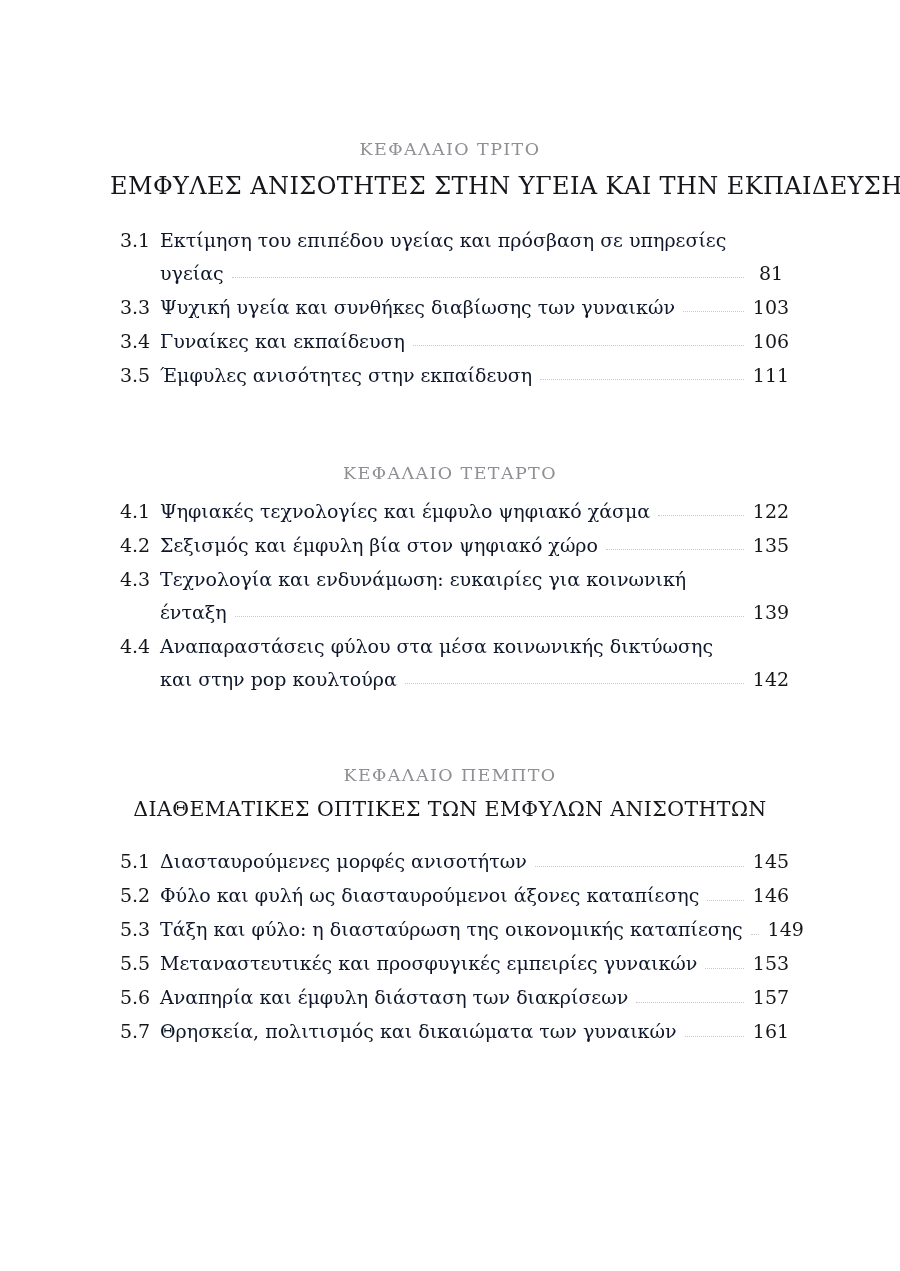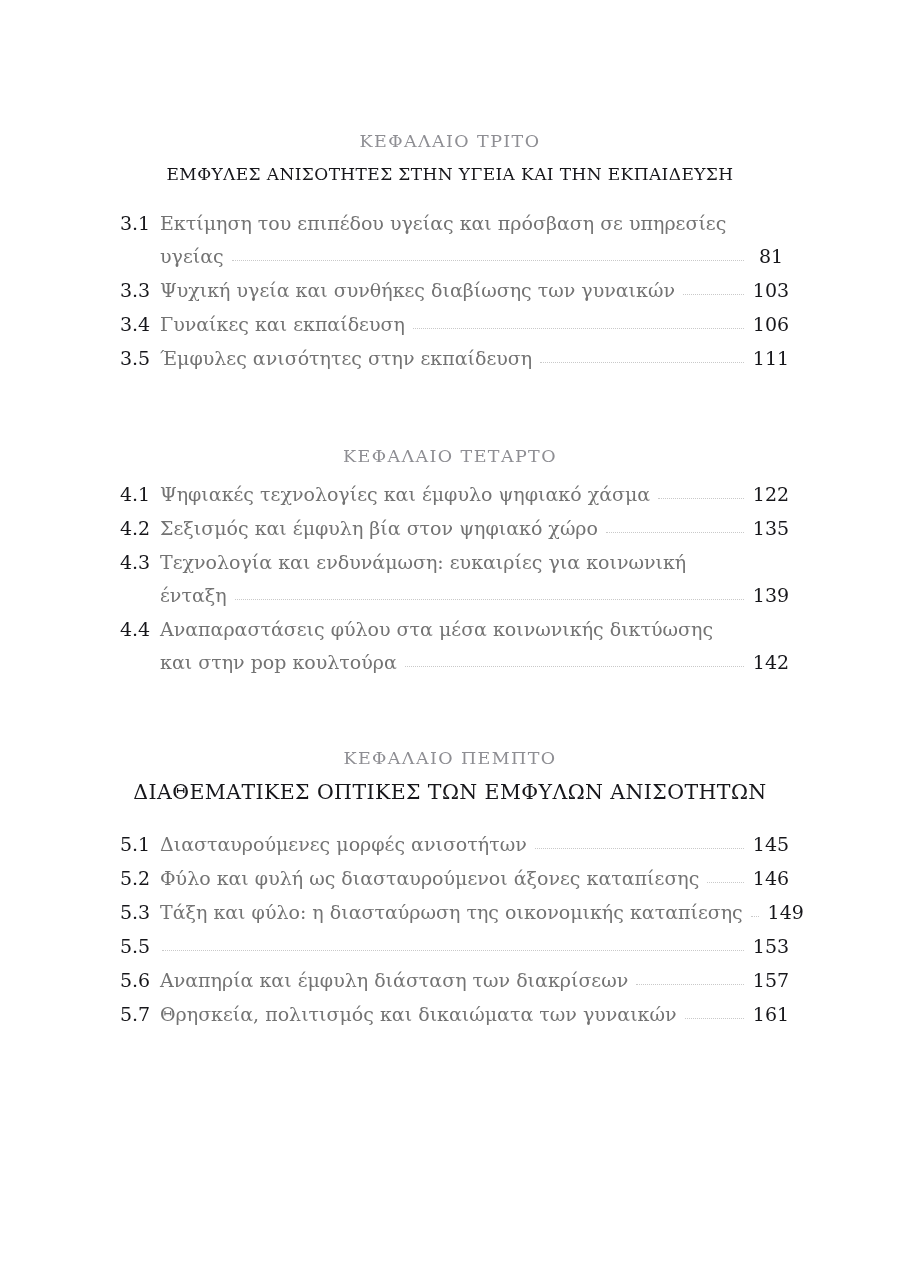--- a/index.html
+++ b/index.html
@@ -17,21 +17,21 @@
   .page {
     position: relative;
     width: 900px;
     height: 1271px;
     box-sizing: border-box;
     overflow: hidden;
   }
   .content {
     position: absolute;
     left: 110px;
-    top: 130px;
+    top: 138px;
     width: 680px;
   }
 
   
   .chapter {
     margin-bottom: 0;
   }
   .chapter.ch4 { margin-top: 70px; }
   .chapter.ch5 { margin-top: 68px; }
 
@@ -40,21 +40,21 @@
     font-size: 17.5px;
     letter-spacing: 1.4px;
     color: #8e8e93;
     font-weight: 400;
     line-height: 1.3;
     margin: 0 0 10px 0;
     font-family: "DejaVu Serif", "Liberation Serif", serif;
   }
   .chapter-title {
     text-align: center;
-    font-size: 17px;
+    font-size: 24px;
     letter-spacing: 0.4px;
     color: #16161a;
     font-weight: 400;
     line-height: 1.3;
     margin: 0 0 22px 0;
     white-space: nowrap;
     font-family: "DejaVu Serif", "Liberation Serif", serif;
   }
   .chapter.ch4 .chapter-title { font-size: 20.5px; }
   .chapter.ch5 .chapter-title { font-size: 20.5px; }
@@ -80,21 +80,21 @@
   }
   .entry-num {
     flex: 0 0 auto;
     width: 50px;
     text-align: center;
     color: #16161a;
     font-variant-numeric: lining-nums;
   }
   .entry-text {
     flex: 0 0 auto;
-    color: #737373;
+    color: #0f172a;
     white-space: nowrap;
     padding-right: 6px;
   }
   .leader {
     flex: 1 1 auto;
     position: relative;
     height: 1px;
     min-width: 8px;
     align-self: center;
     margin: 0 2px;
@@ -236,20 +236,21 @@
             <div class="entry-line entry-row-first">
               <span class="entry-num">5.3</span>
               <span class="entry-text">Τάξη και φύλο: η διασταύρωση της οικονομικής καταπίεσης</span>
               <span class="leader"></span>
               <span class="entry-page">149</span>
             </div>
           </li>
           <li class="toc-entry">
             <div class="entry-line entry-row-first">
               <span class="entry-num">5.5</span>
+              <span class="entry-text">Μεταναστευτικές και προσφυγικές εμπειρίες γυναικών</span>
               <span class="leader"></span>
               <span class="entry-page">153</span>
             </div>
           </li>
           <li class="toc-entry">
             <div class="entry-line entry-row-first">
               <span class="entry-num">5.6</span>
               <span class="entry-text">Αναπηρία και έμφυλη διάσταση των διακρίσεων</span>
               <span class="leader"></span>
               <span class="entry-page">157</span>

